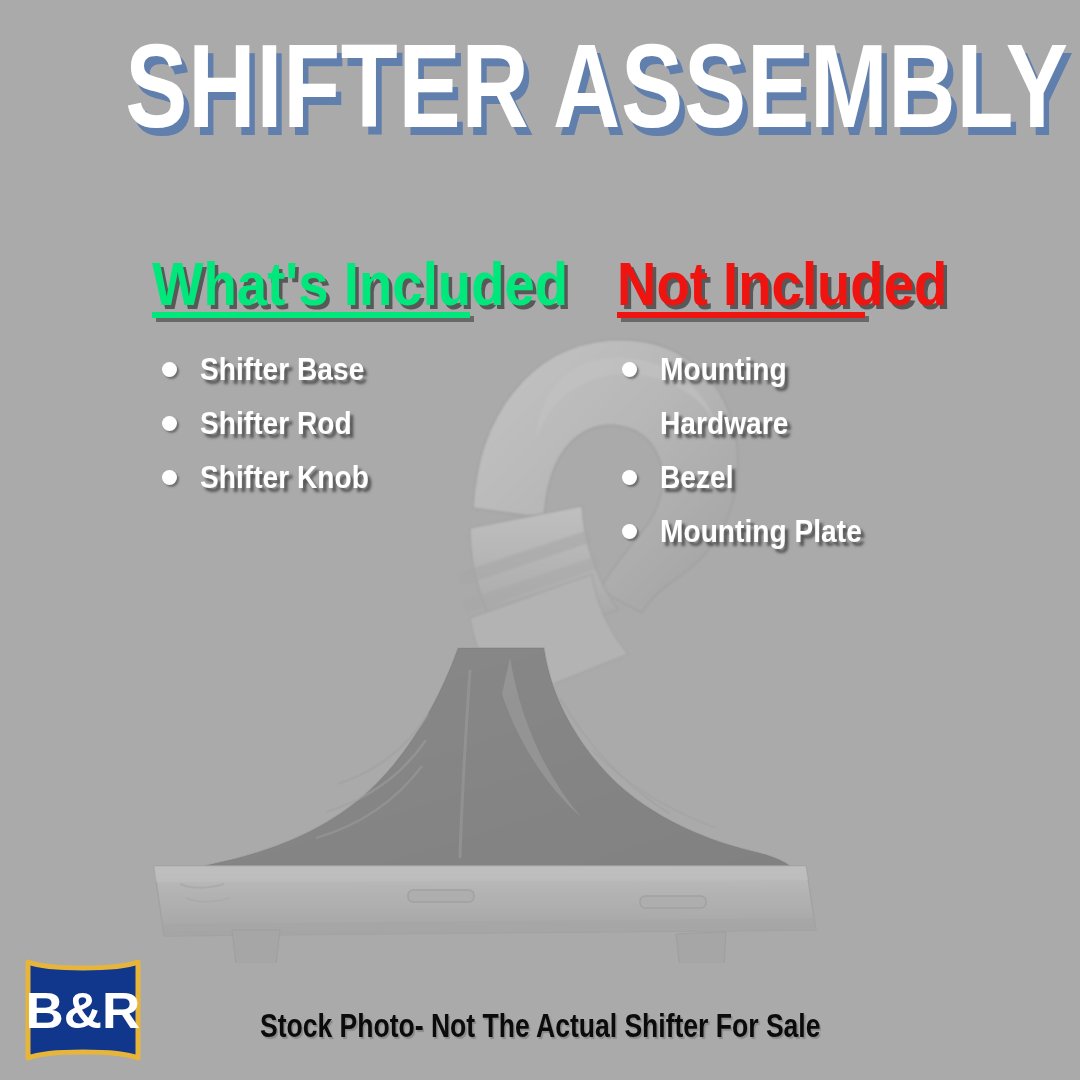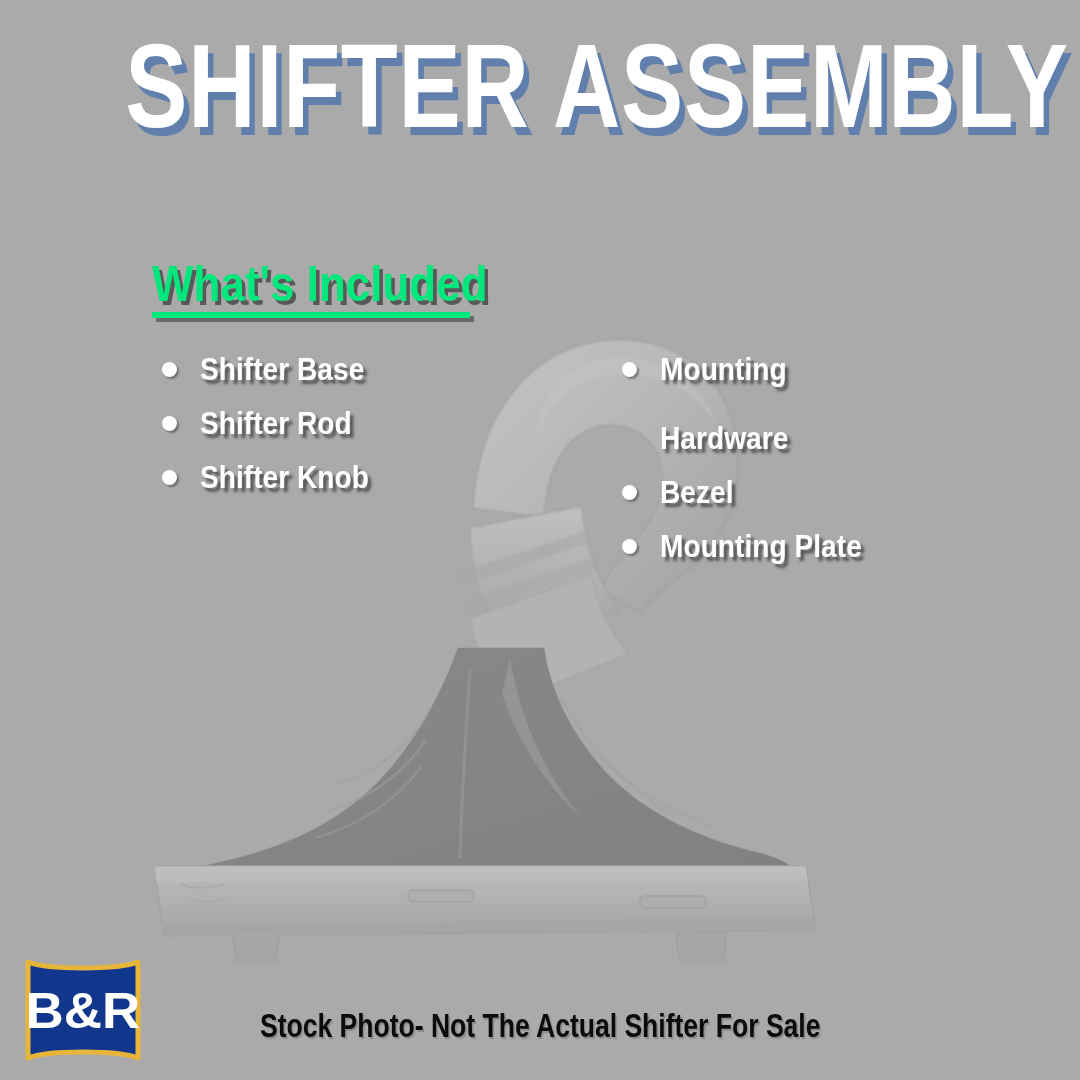--- a/index.html
+++ b/index.html
@@ -53,21 +53,21 @@
     width: 690px;
     height: 645px;
     opacity: 0.30;
     pointer-events: none;
   }
   #photo svg { display: block; width: 100%; height: 100%; }
 
   
   .col-head {
     position: absolute;
-    font-size: 50px;
+    font-size: 62px;
     line-height: 52px;
     white-space: nowrap;
     text-shadow: 4px 4px 0 rgba(60,60,60,0.75);
     padding-bottom: 0;
   }
   .col-head .scaler {
     display: inline-block;
     transform: scaleX(0.88);
     transform-origin: left center;
   }
@@ -105,21 +105,21 @@
   .bullet-list li .dot {
     position: absolute;
     left: 10px;
     top: 20px;
     width: 15px;
     height: 15px;
     border-radius: 50%;
     background: #ffffff;
     box-shadow: 2px 2px 2px rgba(40,40,40,0.45);
   }
-  .bullet-list li.wrap-cont { padding-left: 48px; margin-top: 15px; }
+  .bullet-list li.wrap-cont { padding-left: 48px; }
 
   #list-included { left: 152px; top: 342px; }
   #list-not-included { left: 612px; top: 342px; }
 
   
   #logo {
     position: absolute;
     left: 22px;
     top: 958px;
     width: 122px;
@@ -254,20 +254,24 @@
     <li>
       <span class="dot"></span>
       <span class="scaler">Shifter Rod</span>
     </li>
     <li>
       <span class="dot"></span>
       <span class="scaler">Shifter Knob</span>
     </li>
   </ul>
 
+  <div id="head-not-included" class="col-head cond">
+    <span class="scaler">Not Included</span>
+    <span class="rule"></span>
+  </div>
 
   <ul id="list-not-included" class="bullet-list cond">
     <li>
       <span class="dot"></span>
       <span class="scaler">Mounting</span>
     </li>
     <li class="wrap-cont">
       
       <span class="scaler">Hardware</span>
     </li>

